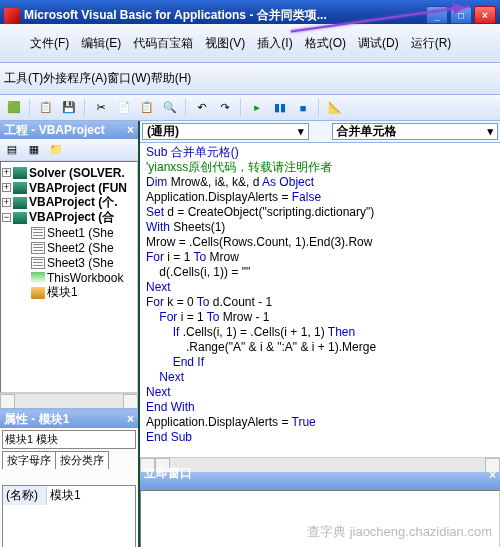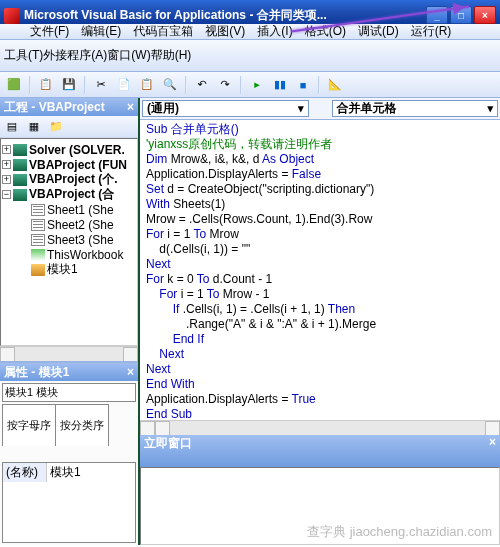--- a/index.html
+++ b/index.html
@@ -5,21 +5,21 @@
 * { margin:0; padding:0; box-sizing:border-box; font-family:"SimSun","宋体",sans-serif; font-size:12px; }
 body { background:#fff; width:500px; height:547px; overflow:hidden; position:relative; }
 .titlebar { height:24px; background:linear-gradient(#2b6ad9,#1e4db0 50%,#0d3a9a); color:#fff; display:flex; align-items:flex-end; padding:0 4px; font-weight:bold; }
 .titlebar .vbaicon { width:16px; height:16px; margin-right:4px; background:linear-gradient(135deg,#f44,#a00); border-radius:2px; position:relative; }
 .titlebar .vbaicon::after{content:"";}
 .winbtns { margin-left:auto; display:flex; gap:2px; position:relative; }
 .winbtn { width:22px; height:18px; background:linear-gradient(#6ea0ee,#2f6ad4); border:1px solid #1a4aa0; border-radius:2px; display:flex; align-items:center; justify-content:center; color:#fff; font-weight:bold; font-size:10px; }
 .winbtn.close { background:linear-gradient(#f77,#d22); border-color:#a11; }
 .arrow { position:absolute; top:18px; right:30px; width:180px; height:2px; background:#8a4ad6; transform:rotate(-8deg); box-shadow:0 0 3px #8a4ad6; }
 .arrow::after { content:""; position:absolute; right:-2px; top:-5px; border:6px solid transparent; border-left:12px solid #8a4ad6; }
-.menubar { height:16px; background:linear-gradient(#f5f8fe,#d8e4f8); border-bottom:1px solid #99b4e0; display:flex; align-items:center; padding:0 4px; color:#000; }
+.menubar { height:39px; background:linear-gradient(#f5f8fe,#d8e4f8); border-bottom:1px solid #99b4e0; display:flex; align-items:center; padding:0 4px; color:#000; }
 .menubar .mi { padding:0 6px; }
 .menubar .icon-sm { width:16px; height:16px; margin-right:4px; display:inline-block; }
 .menubar2 { height:32px; background:linear-gradient(#f5f8fe,#d8e4f8); border-bottom:1px solid #99b4e0; display:flex; align-items:center; padding:0 4px; }
 .toolbar { height:26px; background:linear-gradient(#f5f8fe,#d8e4f8); border-bottom:1px solid #99b4e0; display:flex; align-items:center; gap:3px; padding:0 4px; }
 .tb { width:20px; height:20px; display:flex; align-items:center; justify-content:center; border:1px solid transparent; font-size:11px; }
 .sep{ width:2px; height:18px; background:linear-gradient(to right,#a8c0e8,#fff); margin:0 2px;}
 .main { display:flex; height:calc(100% - 100px); }
 .left { width:140px; background:#fbfbfb; border-right:2px solid #14532d; display:flex; flex-direction:column; overflow:hidden;}
 .panel-head { height:18px; background:linear-gradient(#a0bef0,#6f9ce0); color:#fff; font-size:11px; display:flex; align-items:center; padding:0 4px; font-weight:bold;}
 .panel-head .x { margin-left:auto; font-weight:bold; cursor:default;}
@@ -29,32 +29,32 @@
 .tgl { width:9px; height:9px; border:1px solid #888; margin-right:2px; display:flex; align-items:center; justify-content:center; font-size:9px; line-height:1; } .ind2{padding-left:29px;}
 .nicon{ width:14px; height:12px; margin-right:2px; display:inline-block; }
 .nicon.proj{ background:linear-gradient(#4a8,#164);} 
 .nicon.sheet{ background:#fff; border:1px solid #888; position:relative;}
 .nicon.sheet::before{content:"";position:absolute;left:1px;top:1px;right:1px;bottom:1px;background:repeating-linear-gradient(#888 0,#888 1px,transparent 1px,transparent 3px);}
 .nicon.wb{ background:linear-gradient(#6c6,#fff);}
 .nicon.mod{ background:linear-gradient(#fc6,#c82); border-radius:1px;}
 .prop { border-top:2px solid #99b4e0; }
 .prop-sel{ background:#fff; border:1px solid #888; margin:2px; padding:1px 2px; font-size:11px;}
 .tabs{ display:flex; padding:0 2px;}
-.ptab{ border:1px solid #888; border-bottom:none; padding:13px 4px; font-size:11px; background:#fff; margin-right:-1px;}
+.ptab{ border:1px solid #888; border-bottom:none; padding:1px 4px; font-size:11px; background:#fff; margin-right:-1px;}
 .pgrid{ border:1px solid #888; margin:16px 2px 2px; background:#fff; font-size:11px;}
 .prow{ display:flex; }
 .prow>div{ padding:1px 3px; }
 .prow>div:first-child{ width:44px; background:#e8eefc; border-right:1px solid #ccc;}
 .right { flex:1; display:flex; flex-direction:column; overflow:hidden; }
 .combos{ height:22px; display:flex; border-bottom:1px solid #99b4e0; background:#f0f4fc;gap:19px;}
 .combo{ flex:1; margin:2px; border:1px solid #7a98c8; background:#fff; display:flex; align-items:center; padding:0 4px; font-size:11px; font-weight:bold; position:relative;}
 .combo::after{ content:"▾"; margin-left:auto; color:#000; }
 .code{ flex:1; background:#fff; font-family:"NSimSun","宋体",monospace; font-size:12px; padding:2px 6px; white-space:pre; overflow:auto; line-height:15px;}
 .kw{ color:#0000c0;} .cm{ color:#008000;}
-.imm-head{ height:32px; background:linear-gradient(#a0bef0,#6f9ce0); color:#fff; font-size:11px; font-weight:bold; display:flex; align-items:flex-start; padding:0 4px;}
+.imm-head{ height:18px; background:linear-gradient(#a0bef0,#6f9ce0); color:#fff; font-size:11px; font-weight:bold; display:flex; align-items:flex-end; padding:8px 4px;}
 .imm-body{ height:78px; background:#fff; border:1px inset #ccc;}
 .watermark{ position:absolute; right:8px; bottom:6px; color:#bbb; font-size:13px; pointer-events:none;}
 .scrollstub{ height:15px; background:#e8e8e8; border-top:1px solid #ccc; display:flex;}
 .sc-seg{width:15px;height:15px;border:1px solid #bbb;background:#f4f4f4;}
 </style>
 </head>
 <body>
 
 <div class="titlebar">
   <span class="vbaicon"></span>

